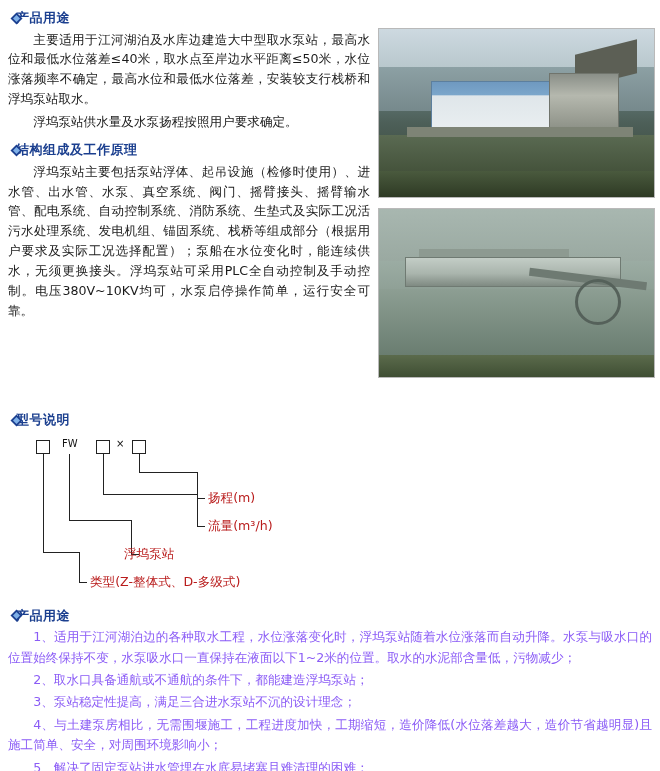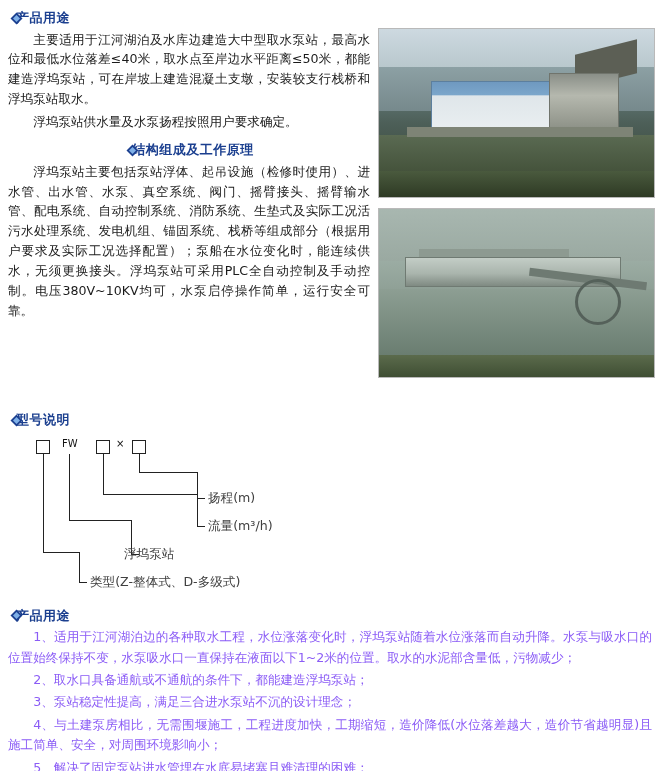--- a/index.html
+++ b/index.html
@@ -204,21 +204,21 @@
     background: #222;
   }
   .hline {
     position: absolute;
     height: 1px;
     background: #222;
   }
   .leaf-label {
     position: absolute;
     font-size: 12.6px;
-    color: #404040;
+    color: #b91c1c;
     white-space: nowrap;
   }
 
   
   .list-item {
     font-size: 12.6px;
     line-height: 1.62;
     color: #8b5cf6;
     text-align: justify;
     margin: 0 0 2px 0;
@@ -237,24 +237,24 @@
 
       <div class="sec-head">
         <span class="diamond">
           <svg width="13" height="13" viewBox="0 0 13 13">
             <polygon points="6.5,0.5 12.5,6.5 6.5,12.5 0.5,6.5" fill="#1b3f8f"></polygon>
             <polygon points="6.5,3 10,6.5 6.5,10 3,6.5" fill="#7fb0e8"></polygon>
           </svg>
         </span>
         <span class="sec-title">产品用途</span>
       </div>
-      <p class="para">主要适用于江河湖泊及水库边建造大中型取水泵站，最高水位和最低水位落差≤40米，取水点至岸边水平距离≤50米，都能建造浮坞泵站，可在岸坡上建造混凝土支墩，安装较支行栈桥和浮坞泵站取水。</p>
+      <p class="para">主要适用于江河湖泊及水库边建造大中型取水泵站，最高水位和最低水位落差≤40米，取水点至岸边水平距离≤50米，水位涨落频率不确定，最高水位和最低水位落差，安装较支行栈桥和浮坞泵站取水。</p>
       <p class="para">浮坞泵站供水量及水泵扬程按照用户要求确定。</p>
 
-      <div class="sec-head" style="margin-top:10px;justify-content:center;">
+      <div class="sec-head" style="margin-top:10px;">
         <span class="diamond">
           <svg width="13" height="13" viewBox="0 0 13 13">
             <polygon points="6.5,0.5 12.5,6.5 6.5,12.5 0.5,6.5" fill="#1b3f8f"></polygon>
             <polygon points="6.5,3 10,6.5 6.5,10 3,6.5" fill="#7fb0e8"></polygon>
           </svg>
         </span>
         <span class="sec-title">结构组成及工作原理</span>
       </div>
       <p class="para">浮坞泵站主要包括泵站浮体、起吊设施（检修时使用）、进水管、出水管、水泵、真空系统、阀门、摇臂接头、摇臂输水管、配电系统、自动控制系统、消防系统、生垫式及实际工况活污水处理系统、发电机组、锚固系统、栈桥等组成部分（根据用户要求及实际工况选择配置）；泵船在水位变化时，能连续供水，无须更换接头。浮坞泵站可采用PLC全自动控制及手动控制。电压380V~10KV均可，水泵启停操作简单，运行安全可靠。</p>
 

